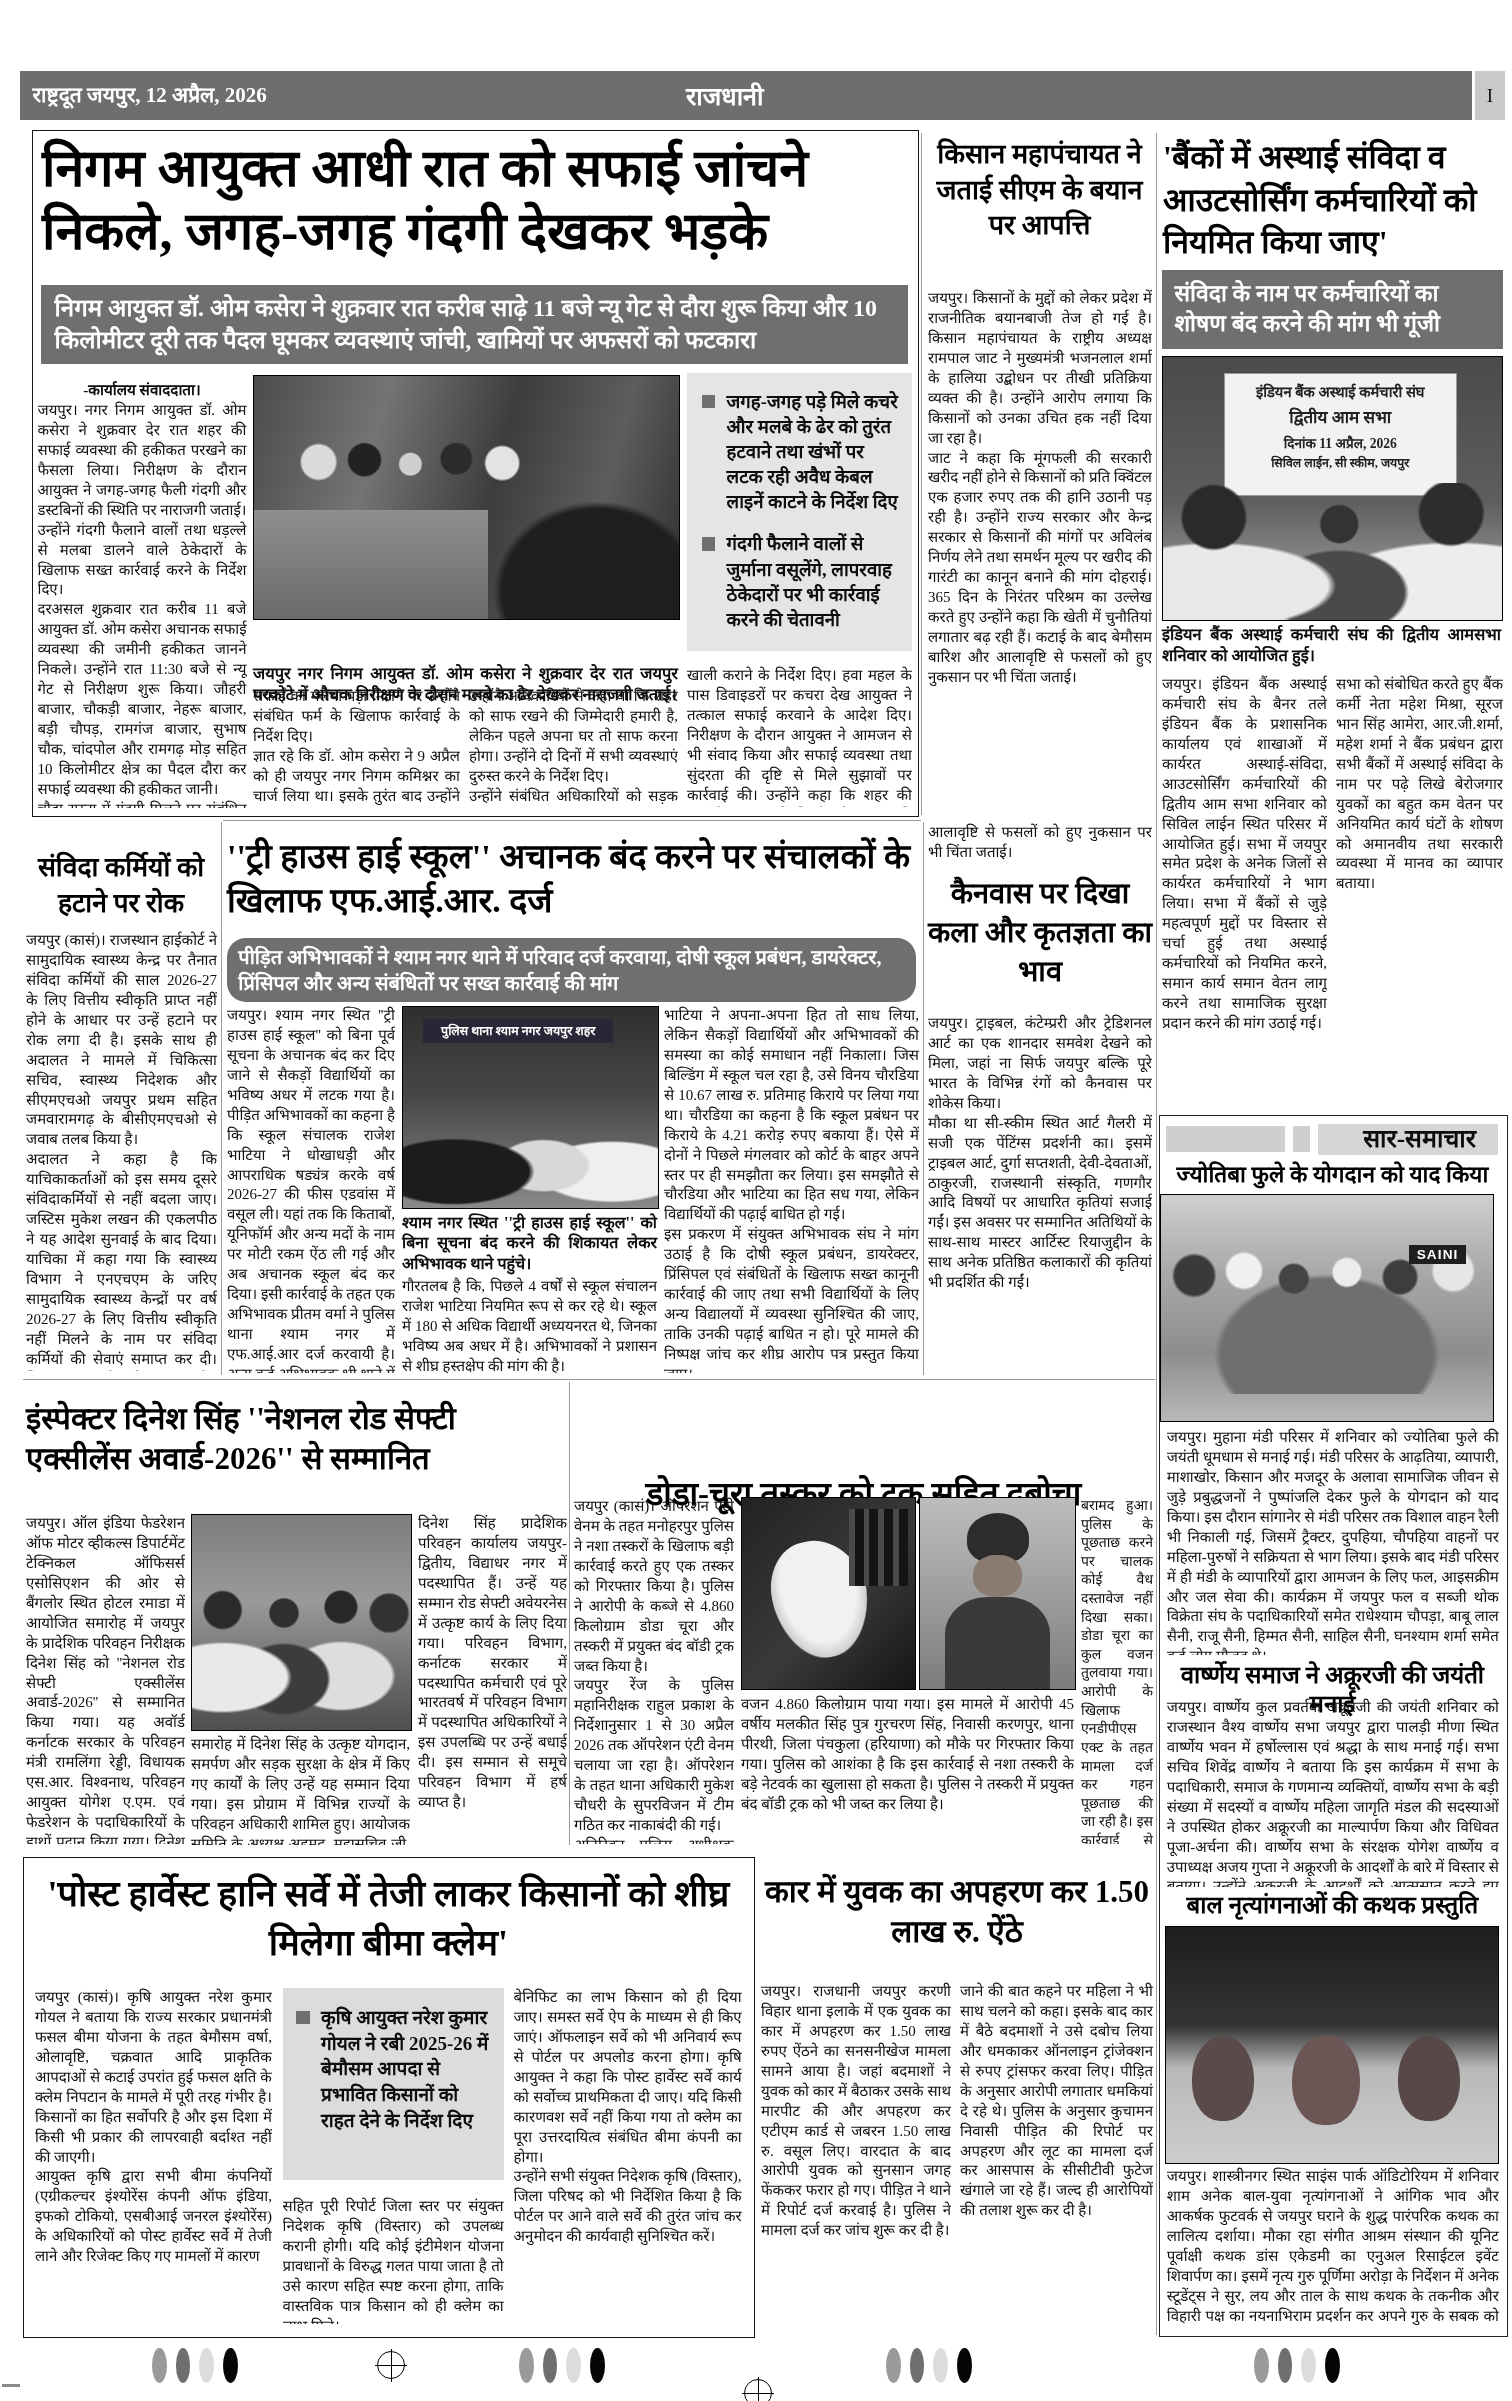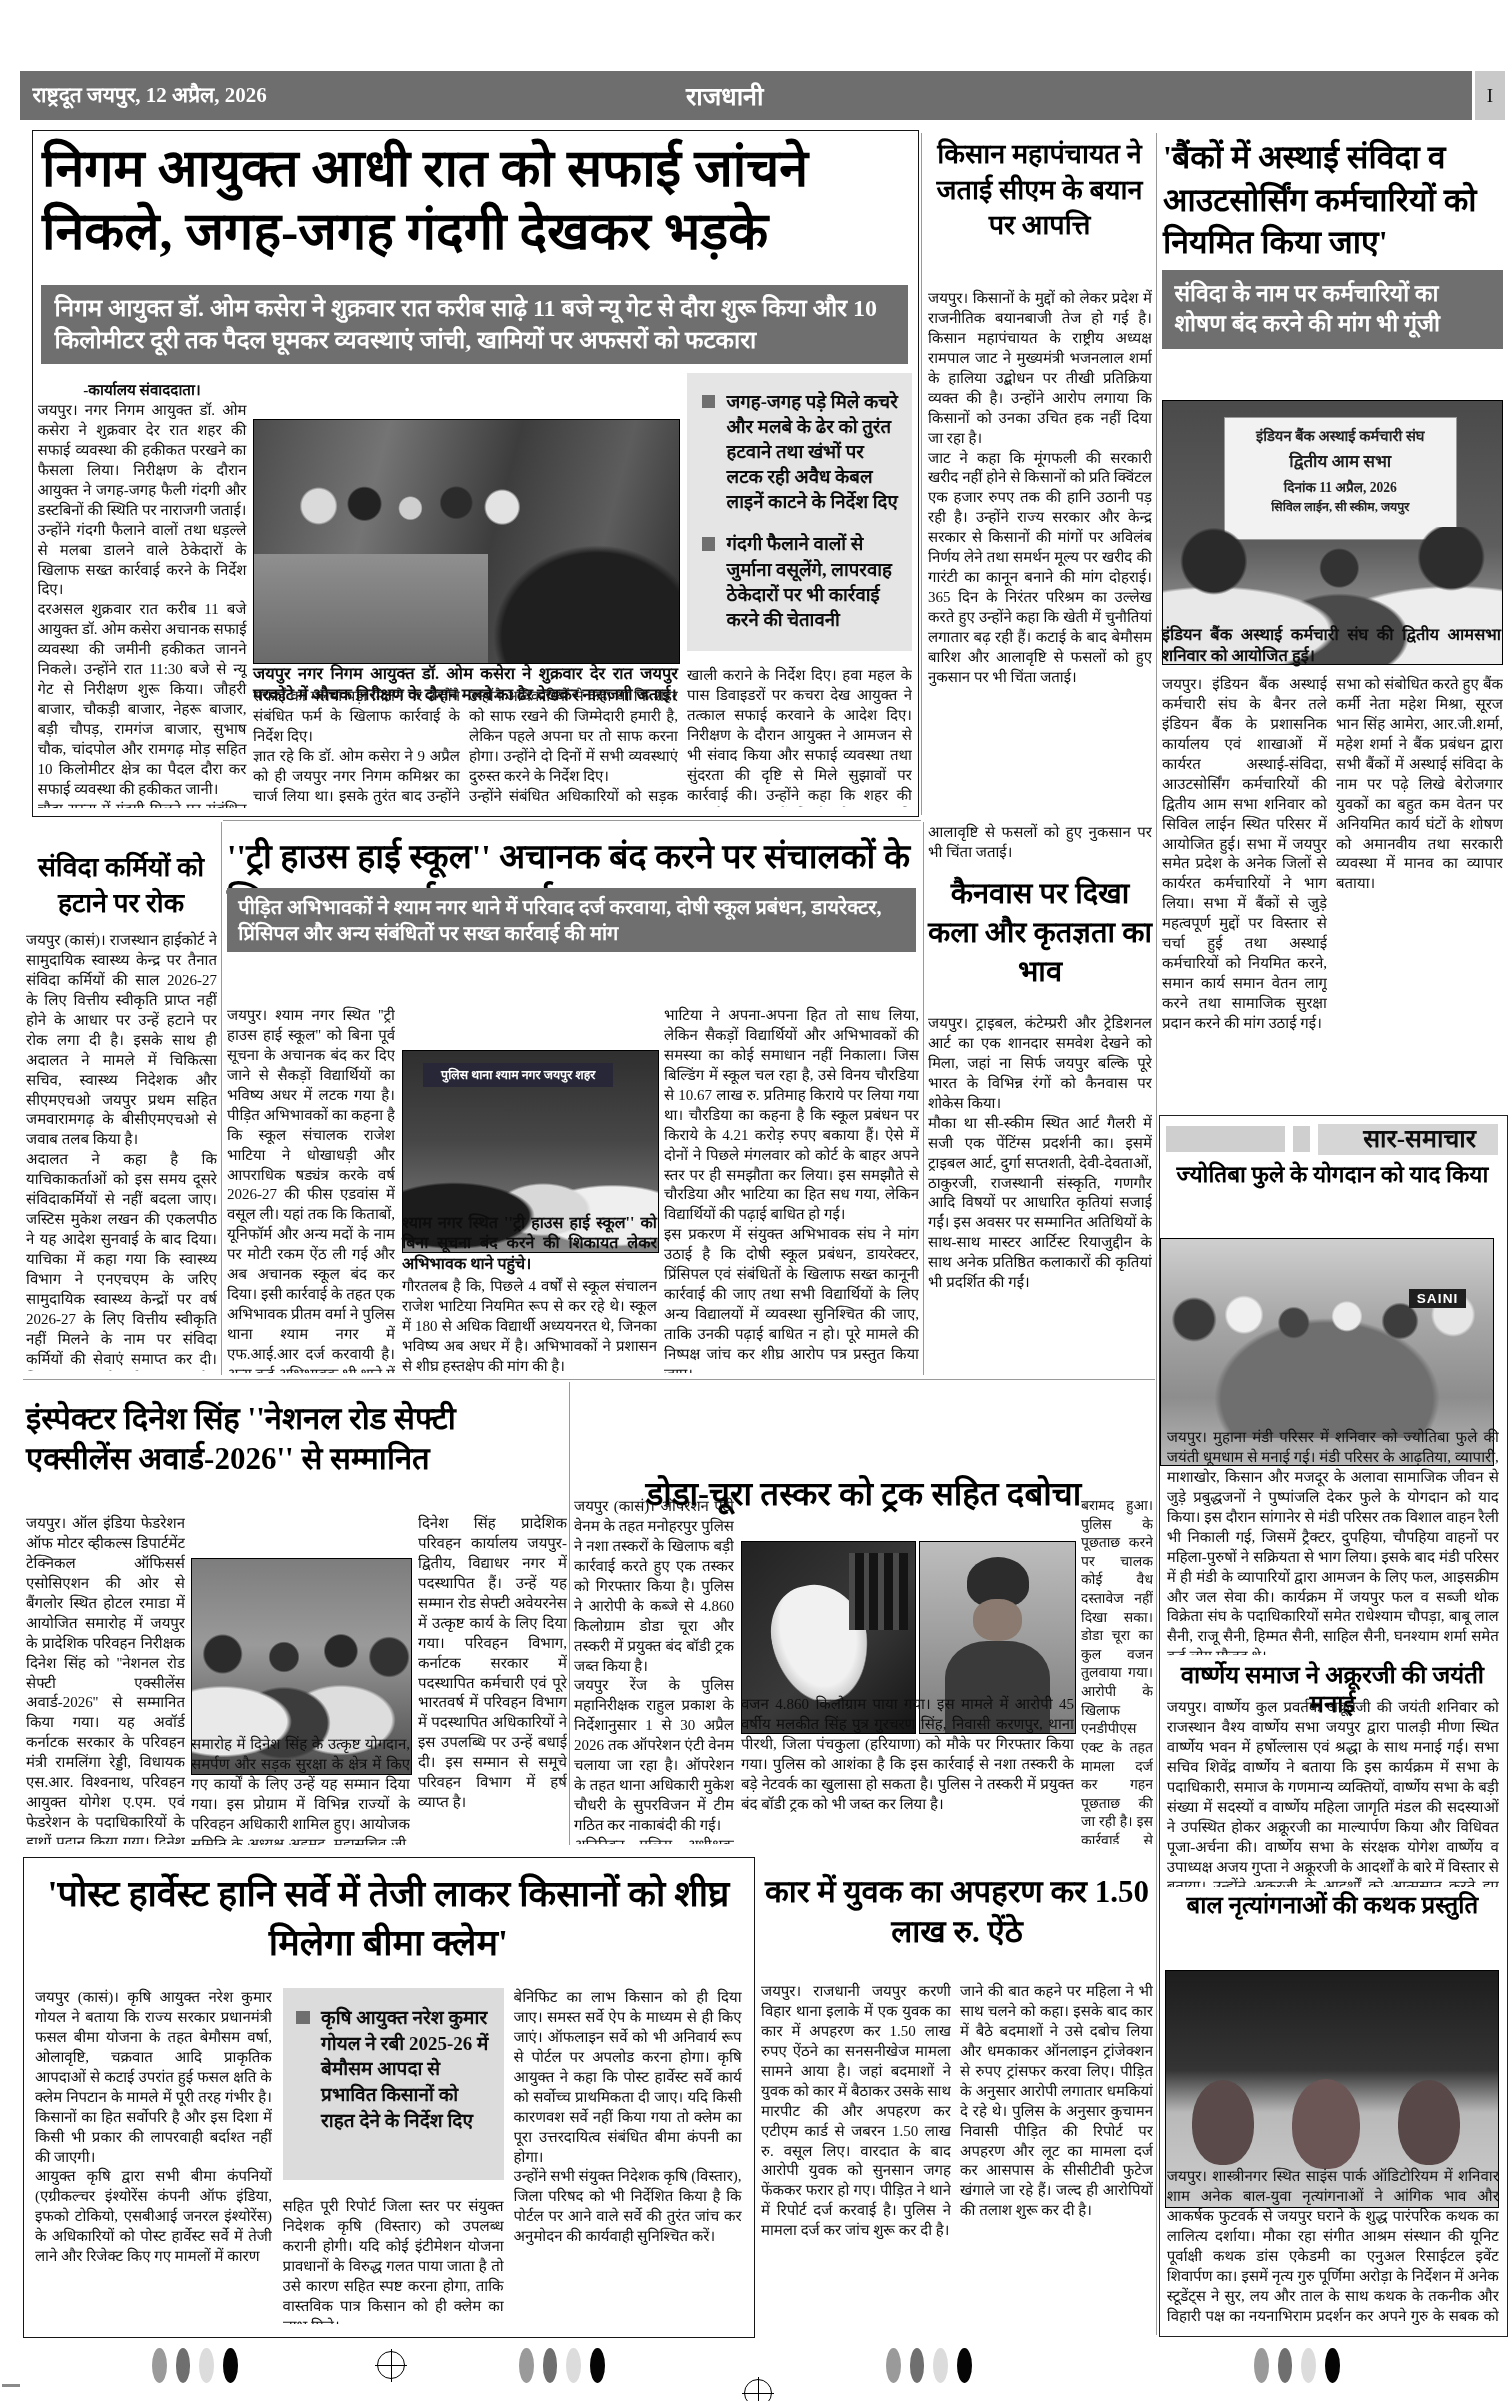--- a/index.html
+++ b/index.html
@@ -6,21 +6,21 @@
   #paper{position:relative;width:1512px;height:2401px;background:#fff;overflow:hidden;
          font-family:"Liberation Serif",serif;color:#0d0d0d;}
   .abs{position:absolute;}
   .bodytxt{font-size:15px;line-height:1.33;text-align:justify;white-space:pre-line;
            overflow:hidden;color:#0e0e0e;}
   .headline{font-weight:bold;color:#000;line-height:1.2;}
   .graybar{background:#6f6f6f;color:#ffffff;font-weight:bold;line-height:1.32;}
   .caption{font-weight:bold;font-size:16.4px;line-height:1.28;text-align:justify;}
   .vrule{background:#9a9a9a;width:1.1px;}
   .hrule{background:#9a9a9a;height:1.1px;}
-  .photo{border:1.7px solid #000;overflow:hidden;position:absolute;margin-top:44px;}
+  .photo{border:1.7px solid #000;overflow:hidden;position:absolute;}
   .bulletbox{background:#e5e5e5;}
   .bullet-item{display:flex;gap:11.3px;font-weight:bold;font-size:18.6px;line-height:1.35;}
   .bullet-sq{flex:0 0 13.6px;width:13.6px;height:13.6px;background:#6f6f6f;margin-top:5.6px;}
   .pullquote{background:#dcdcdc;}
   .oval{width:14.7px;height:35px;border-radius:50%;display:inline-block;margin-right:9px;}
   .cross{width:26px;height:26px;border:1.7px solid #000;border-radius:50%;position:relative;}
   .cross:before{content:"";position:absolute;left:50%;top:-3.4px;bottom:-3.4px;width:1.1px;background:#000;}
   .cross:after{content:"";position:absolute;top:50%;left:-3.4px;right:-3.4px;height:1.1px;background:#000;}
   .center{text-align:center;}
 </style>
@@ -103,21 +103,21 @@
   <div class="abs bodytxt" style="left:1336px;top:675px;width:167px;height:430px;">सभा को संबोधित करते हुए बैंक कर्मी नेता महेश मिश्रा, सूरज भान सिंह आमेरा, आर.जी.शर्मा, महेश शर्मा ने बैंक प्रबंधन द्वारा सभी बैंकों में अस्थाई संविदा के नाम पर पढ़े लिखे बेरोजगार युवकों का बहुत कम वेतन पर अनियमित कार्य घंटों के शोषण को अमानवीय तथा सरकारी व्यवस्था में मानव का व्यापार बताया।</div>
 
   <div class="abs headline center" style="left:24px;top:850px;width:194px;font-size:26.5px;line-height:1.35;">संविदा कर्मियों को हटाने पर रोक</div>
   <div class="abs bodytxt" style="left:26px;top:931px;width:191px;height:440px;">जयपुर (कासं)। राजस्थान हाईकोर्ट ने सामुदायिक स्वास्थ्य केन्द्र पर तैनात संविदा कर्मियों की साल 2026-27 के लिए वित्तीय स्वीकृति प्राप्त नहीं होने के आधार पर उन्हें हटाने पर रोक लगा दी है। इसके साथ ही अदालत ने मामले में चिकित्सा सचिव, स्वास्थ्य निदेशक और सीएमएचओ जयपुर प्रथम सहित जमवारामगढ़ के बीसीएमएचओ से जवाब तलब किया है।
 अदालत ने कहा है कि याचिकाकर्ताओं को इस समय दूसरे संविदाकर्मियों से नहीं बदला जाए। जस्टिस मुकेश लखन की एकलपीठ ने यह आदेश सुनवाई के बाद दिया। याचिका में कहा गया कि स्वास्थ्य विभाग ने एनएचएम के जरिए सामुदायिक स्वास्थ्य केन्द्रों पर वर्ष 2026-27 के लिए वित्तीय स्वीकृति नहीं मिलने के नाम पर संविदा कर्मियों की सेवाएं समाप्त कर दी। जिस पर सुनवाई करते हुए एकलपीठ ने याचिकाकर्ताओं को हटाने पर रोक लगा दी है।</div>
 
   <div class="abs vrule" style="left:221px;top:822px;height:553px;"></div>
   <div class="abs hrule" style="left:223px;top:820px;width:698px;"></div>
 
   <div class="abs headline" style="left:227px;top:835px;width:692px;font-size:34px;line-height:1.28;">''ट्री हाउस हाई स्कूल'' अचानक बंद करने पर संचालकों के खिलाफ एफ.आई.आर. दर्ज</div>
-  <div class="abs graybar" style="left:227px;top:888px;width:666px;font-size:20px;padding:5.6px 11.3px;">पीड़ित अभिभावकों ने श्याम नगर थाने में परिवाद दर्ज करवाया, दोषी स्कूल प्रबंधन, डायरेक्टर, प्रिंसिपल और अन्य संबंधितों पर सख्त कार्रवाई की मांग</div>
+  <div class="abs graybar" style="left:227px;top:938px;width:666px;font-size:20px;padding:5.6px 11.3px;border-radius:19px;">पीड़ित अभिभावकों ने श्याम नगर थाने में परिवाद दर्ज करवाया, दोषी स्कूल प्रबंधन, डायरेक्टर, प्रिंसिपल और अन्य संबंधितों पर सख्त कार्रवाई की मांग</div>
   <div class="abs bodytxt" style="left:227px;top:1006px;width:168px;height:367px;">जयपुर। श्याम नगर स्थित ''ट्री हाउस हाई स्कूल'' को बिना पूर्व सूचना के अचानक बंद कर दिए जाने से सैकड़ों विद्यार्थियों का भविष्य अधर में लटक गया है। पीड़ित अभिभावकों का कहना है कि स्कूल संचालक राजेश भाटिया ने धोखाधड़ी और आपराधिक षड्यंत्र करके वर्ष 2026-27 की फीस एडवांस में वसूल ली। यहां तक कि किताबों, यूनिफॉर्म और अन्य मदों के नाम पर मोटी रकम ऐंठ ली गई और अब अचानक स्कूल बंद कर दिया। इसी कार्रवाई के तहत एक अभिभावक प्रीतम वर्मा ने पुलिस थाना श्याम नगर में एफ.आई.आर दर्ज करवायी है। अन्य कई अभिभावक भी थाने में पहुंचे।</div>
   <div class="photo" style="left:402px;top:1006px;width:255px;height:201px;background:linear-gradient(180deg,#2f2f2f 0%,#474747 45%,#6b6b6b 75%,#8a8a8a 100%);">
     <div class="abs" style="left:8%;top:6%;width:70%;background:#272737;color:#fff;font-size:12.4px;font-weight:bold;
                 padding:3.4px 5.6px;text-align:center;">पुलिस थाना श्याम नगर जयपुर शहर</div>
     <div class="abs" style="left:0;bottom:0;width:100%;height:60%;background:
            radial-gradient(ellipse at 20% 70%,#1c1c1c 0 26%,transparent 28%),
            radial-gradient(ellipse at 55% 65%,#d8d8d8 0 22%,transparent 24%),
            radial-gradient(ellipse at 82% 70%,#efefef 0 24%,transparent 26%);"></div>
   </div>
   <div class="abs caption" style="left:402px;top:1213px;width:255px;font-size:16px;">श्याम नगर स्थित ''ट्री हाउस हाई स्कूल'' को बिना सूचना बंद करने की शिकायत लेकर अभिभावक थाने पहुंचे।</div>

